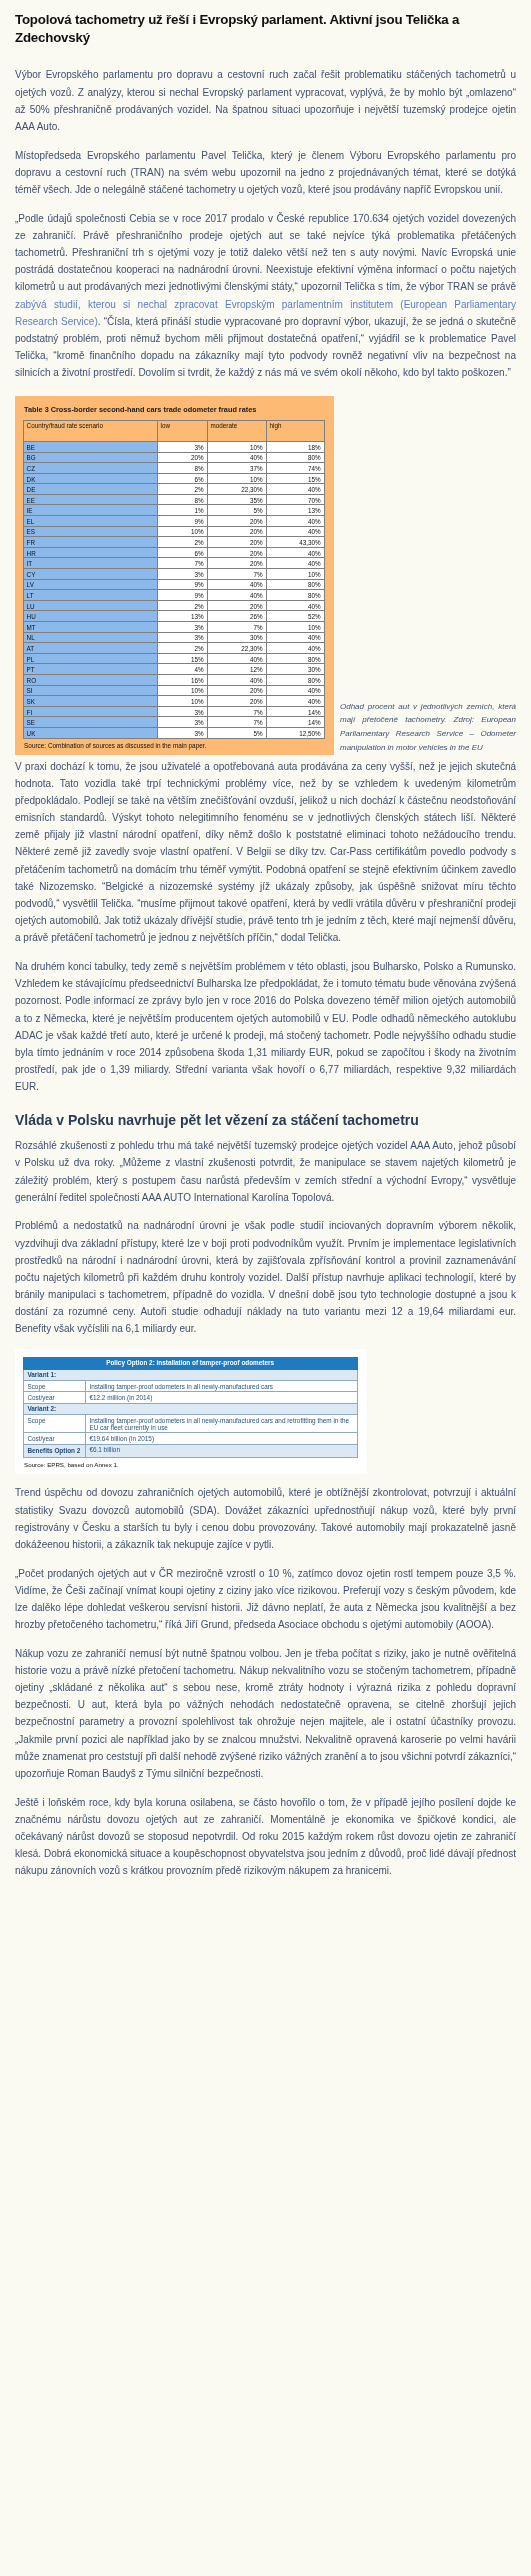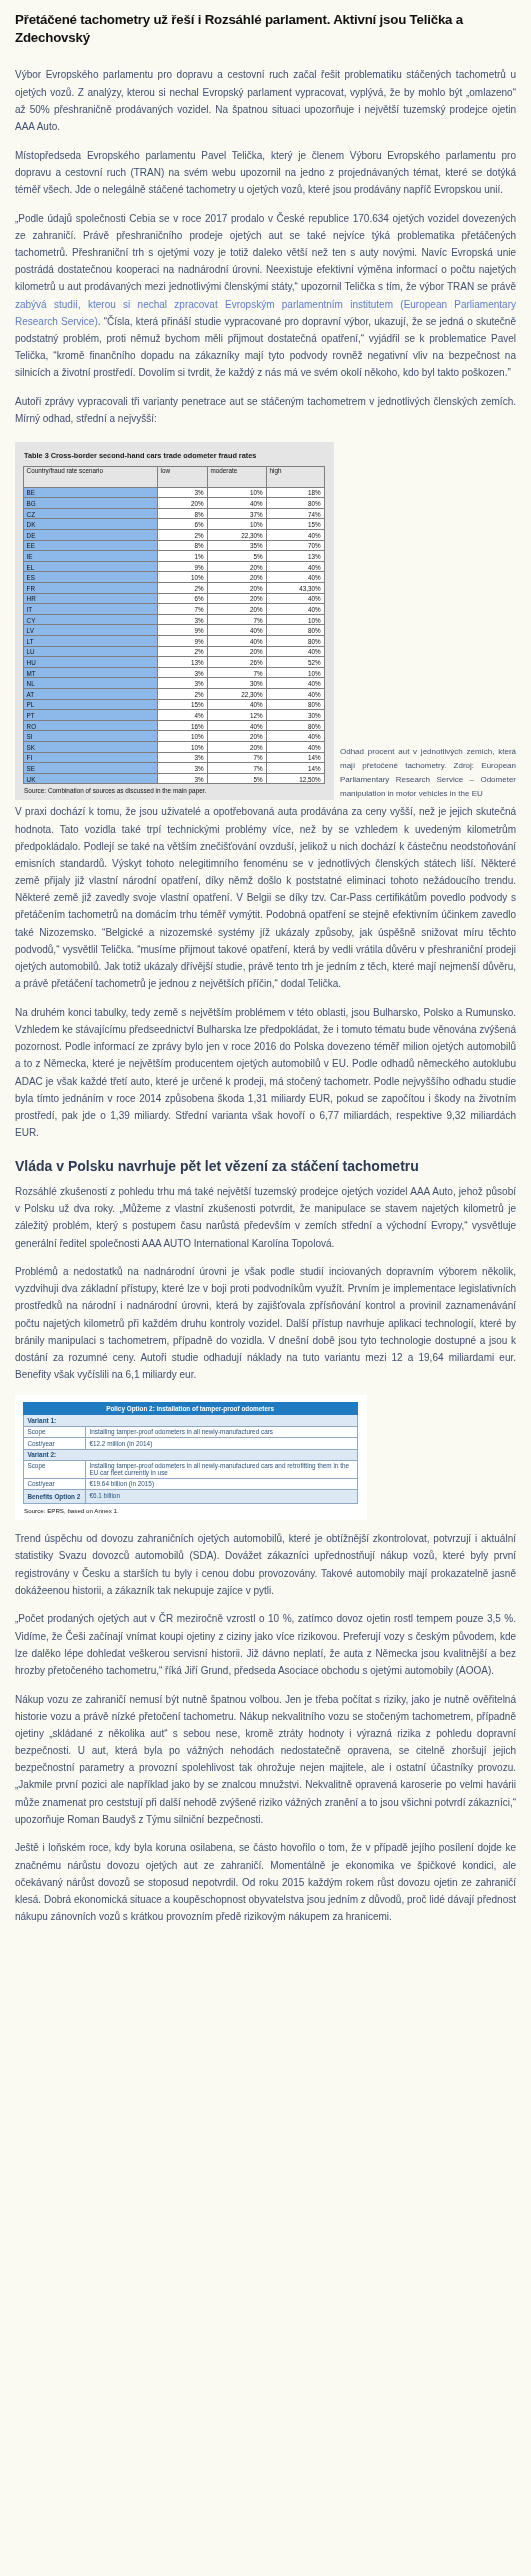--- a/index.html
+++ b/index.html
@@ -36,21 +36,21 @@
   h2.sub {
     font-size: 14px;
     font-weight: bold;
     color: #2c3b55;
     margin: 16.7px 0 9px 0;
   }
 
   
   .fig-fraud {
     width: 319px;
-    background: #e5e5e5;
+    background: #fdba74;
     padding: 7.6px 7.6px 6px 7.6px;
     margin: 3px 0 3px 0;
   }
   .fig-fraud .fig-title {
     font-size: 7.3px;
     font-weight: bold;
     color: #1a1a1a;
     margin: 1.5px 0 6px 1.5px;
     font-family: "Liberation Sans", sans-serif;
   }
@@ -89,20 +89,21 @@
   .fraud-wrap { display: flex; align-items: flex-start; }
   .fraud-caption {
     flex: 1;
     font-size: 8px;
     line-height: 1.72;
     text-align: justify;
     color: #3f5070;
     padding-left: 6px;
     align-self: flex-end;
     margin-bottom: 3px;
+    font-style: italic;
   }
 
   
   .fig-policy {
     width: 352px;
     background: #ffffff;
     padding: 7.6px 7.6px 6px 7.6px;
     margin: 4.6px 0 10.6px 0;
   }
   table.policy {
@@ -146,29 +147,28 @@
     color: #111;
     margin-top: 3px;
     margin-left: 1.5px;
   }
 </style>
 </head>
 <body>
 
 <div class="page">
 
-  <h1 class="title">Přetáčené tachometry už řeší i Rozsáhlé parlament. Aktivní jsou Telička a Zdechovský</h1>
+  <h1 class="title">Topolová tachometry už řeší i Evropský parlament. Aktivní jsou Telička a Zdechovský</h1>
 
   <p class="body">Výbor Evropského parlamentu pro dopravu a cestovní ruch začal řešit problematiku stáčených tachometrů u ojetých vozů. Z analýzy, kterou si nechal Evropský parlament vypracovat, vyplývá, že by mohlo být „omlazeno“ až 50% přeshraničně prodávaných vozidel. Na špatnou situaci upozorňuje i největší tuzemský prodejce ojetin AAA Auto.</p>
 
   <p class="body">Místopředseda Evropského parlamentu Pavel Telička, který je členem Výboru Evropského parlamentu pro dopravu a cestovní ruch (TRAN) na svém webu upozornil na jedno z projednávaných témat, které se dotýká téměř všech. Jde o nelegálně stáčené tachometry u ojetých vozů, které jsou prodávány napříč Evropskou unií.</p>
 
   <p class="body"><span>„Podle údajů společnosti Cebia se v roce 2017 prodalo v České republice 170.634 ojetých vozidel dovezených ze zahraničí. Právě přeshraničního prodeje ojetých aut se také nejvíce týká problematika přetáčených tachometrů. Přeshraniční trh s ojetými vozy je totiž daleko větší než ten s auty novými. Navíc Evropská unie postrádá dostatečnou kooperaci na nadnárodní úrovni. Neexistuje efektivní výměna informací o počtu najetých kilometrů u aut prodávaných mezi jednotlivými členskými státy,“ upozornil Telička s tím, že výbor TRAN se právě </span><a class="link" href="#">zabývá studií, kterou si nechal zpracovat Evropským parlamentním institutem (European Parliamentary Research Service)</a><span>. “Čísla, která přináší studie vypracované pro dopravní výbor, ukazují, že se jedná o skutečně podstatný problém, proti němuž bychom měli přijmout dostatečná opatření,“ vyjádřil se k problematice Pavel Telička, “kromě finančního dopadu na zákazníky mají tyto podvody rovněž negativní vliv na bezpečnost na silnicích a životní prostředí. Dovolím si tvrdit, že každý z nás má ve svém okolí někoho, kdo byl takto poškozen.”</span></p>
 
-  <p class="body">Autoři zprávy vypracovali tři varianty penetrace aut se stáčeným tachometrem v jednotlivých členských zemích. Mírný odhad, střední a nejvyšší:</p>
 
   <div class="fraud-wrap">
     <div class="fig-fraud">
       <div class="fig-title">Table 3 Cross-border second-hand cars trade odometer fraud rates</div>
       <table class="fraud">
         <colgroup>
             <col class="c1">
             <col class="c2">
             <col class="c3">
             <col class="c4">

